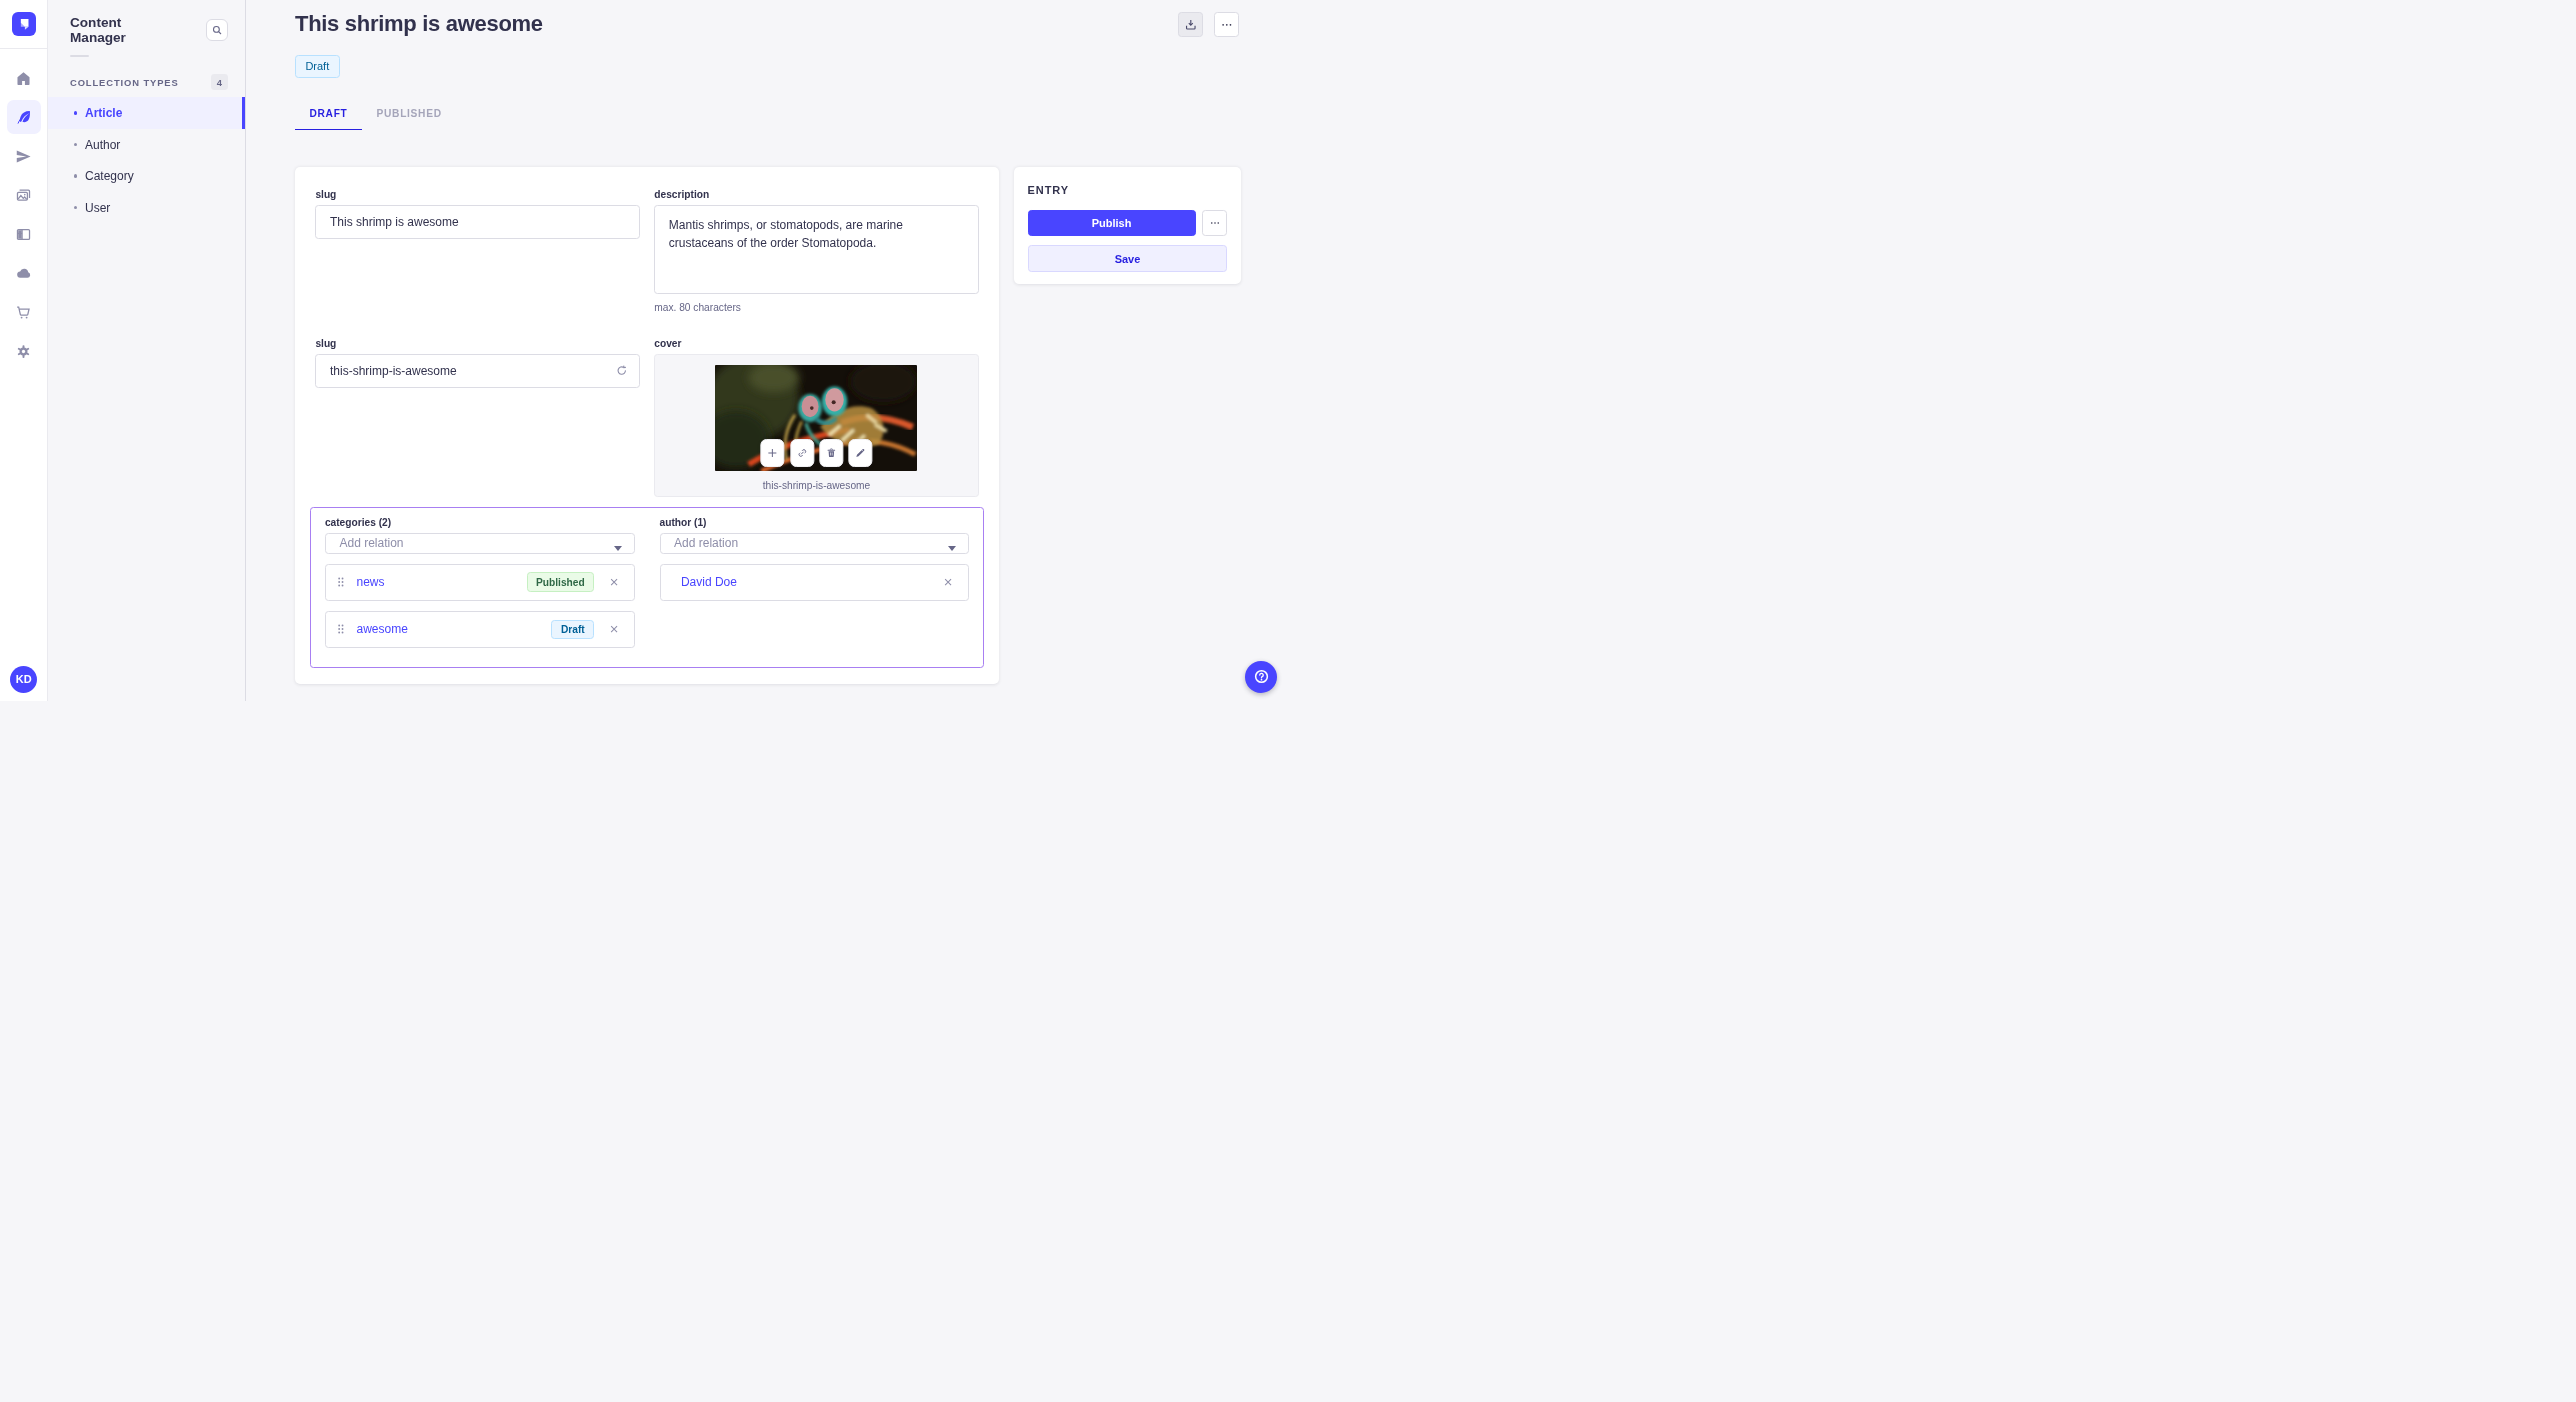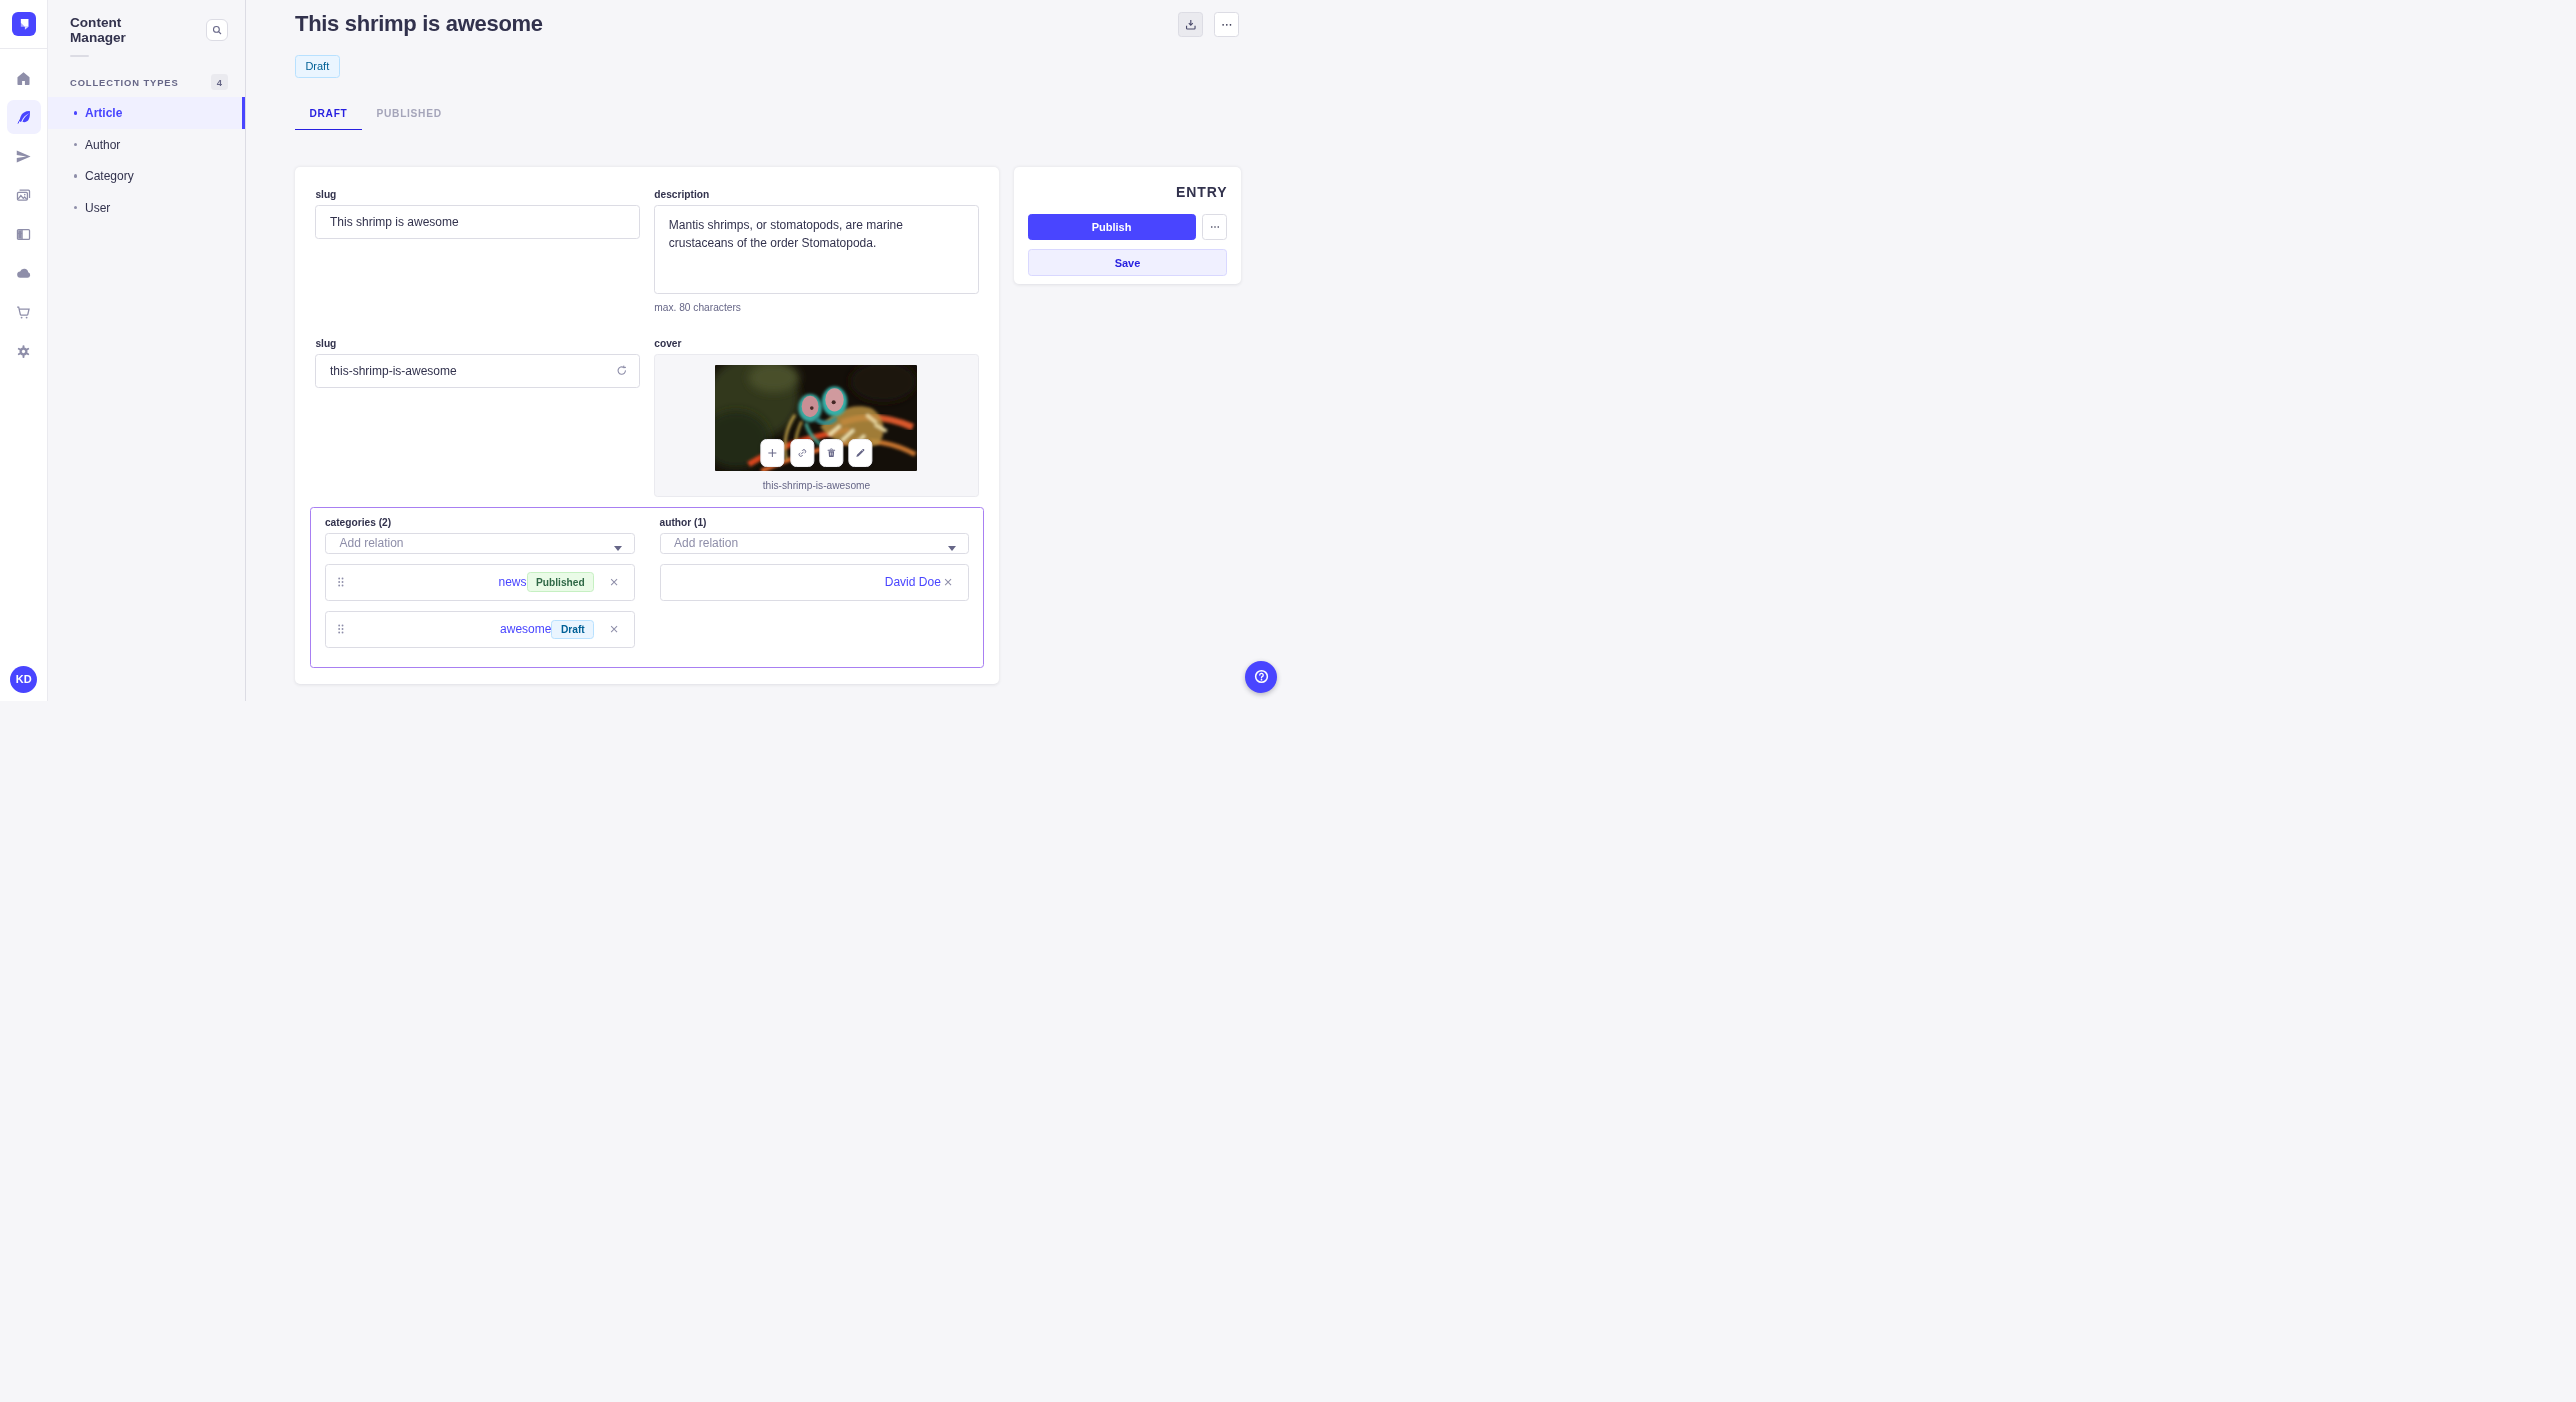--- a/index.html
+++ b/index.html
@@ -73,30 +73,30 @@
 
   
   .relations-box { margin:0 -5.1px; height:161px; border:1.7px solid #a87ff2; border-radius:3.4px; padding:8.5px 13.6px 0 13.6px; display:flex; gap:25px; }
   .rel-col { width:317px; }
   .select { position:relative; height:21px; border:0.9px solid #dcdce4; border-radius:3.4px; background:#fff; display:flex; align-items:center; padding:0 13.6px; cursor:pointer; }
   .select .placeholder { font-size:12px; color:#8e8ea9; }
   .caret { position:absolute; right:12px; top:12.8px; width:0; height:0; border-left:4.3px solid transparent; border-right:4.3px solid transparent; border-top:5.1px solid #666687; }
   .rel-row { margin-top:10.2px; height:37px; border:0.9px solid #dcdce4; border-radius:3.4px; background:#fff; display:flex; align-items:center; padding:0 12px 0 10.2px; }
   .rel-row:first-of-type { margin-top:15.3px; }
   .drag { width:10.2px; display:flex; align-items:center; justify-content:center; margin-right:10.2px; cursor:grab; }
-  .rel-name { font-size:12px; color:#4945ff; cursor:pointer; flex:1; text-align:right; }
+  .rel-name { font-size:12px; color:#4945ff; cursor:pointer; flex:1; text-align:left; }
   .rel-name.no-handle { margin-left:10.2px; }
   .pill { font-size:10.2px; font-weight:bold; padding:3.4px 8.5px; border-radius:3.4px; margin-right:12px; cursor:default; }
   .pill.published { background:#eafbe7; border:0.9px solid #c6f0c2; color:#2f6846; }
   .pill.draft { background:#eaf5ff; border:0.9px solid #b8e1ff; color:#006096; }
   .x-btn { width:15.3px; height:15.3px; border:none; background:transparent; display:flex; align-items:center; justify-content:center; cursor:pointer; }
 
   
   .entry-card { position:absolute; left:768px; top:167px; width:227px; height:117px; background:#ffffff; border-radius:5.1px; box-shadow:0 0.9px 3.4px rgba(33,33,52,0.1); padding:13.6px; }
-  .entry-heading { font-size:14px; font-weight:bold; letter-spacing:0.9px; color:#32324d; margin-top:3.4px;text-align:right; }
+  .entry-heading { font-size:11px; font-weight:bold; letter-spacing:0.9px; color:#32324d; margin-top:3.4px; }
   .entry-row { display:flex; gap:6.8px; margin-top:13.6px; }
   .btn-publish { flex:1; height:26.4px; background:#4945ff; color:#fff; border:0.9px solid #4945ff; border-radius:3.4px; font-family:"Liberation Sans",sans-serif; font-size:11px; font-weight:bold; cursor:pointer; }
   .btn-more { width:25px; height:26.4px; background:#fff; border:0.9px solid #dcdce4; border-radius:3.4px; display:flex; align-items:center; justify-content:center; cursor:pointer; }
   .btn-save { width:100%; height:26.4px; margin-top:9.4px; background:#f0f0ff; color:#271fe0; border:0.9px solid #d9d8ff; border-radius:3.4px; font-family:"Liberation Sans",sans-serif; font-size:11px; font-weight:bold; cursor:pointer; }
 
   .help-fab { position:absolute; right:11px; bottom:8.5px; width:32px; height:32px; border-radius:50%; background:#4945ff; border:none; display:flex; align-items:center; justify-content:center; cursor:pointer; box-shadow:0 1.7px 5.1px rgba(33,33,52,0.3); z-index:5; }
 </style>
 </head>
 <body>
 

